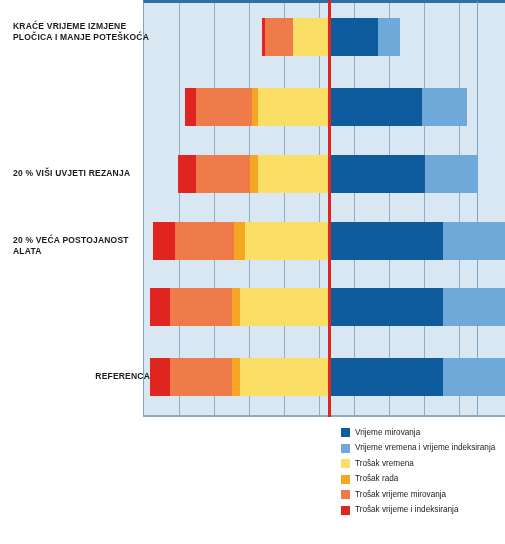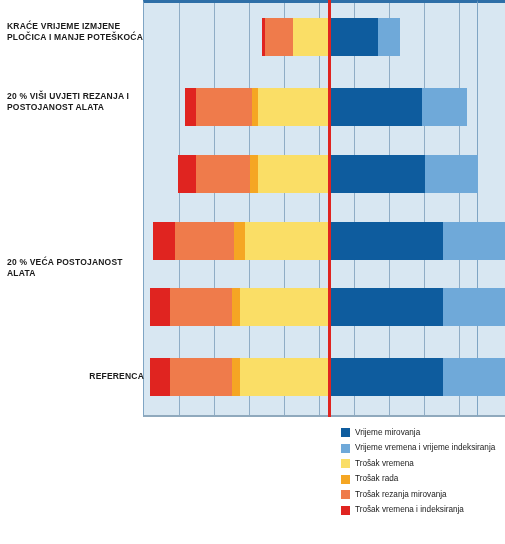--- a/index.html
+++ b/index.html
@@ -52,21 +52,21 @@
 
   
   .ref-line{
     position:absolute;
     top:0;height:417px;width:3px;
     background:#e02420;
     z-index:20;
   }
 
   
-  .cat-labels{position:absolute;left:4px;top:0;width:170px;height:417px;}
+  .cat-labels{position:absolute;left:10px;top:0;width:170px;height:417px;}
   .cat-label{
     position:absolute;
     left:3px;width:137px;
     font-size:8.5px;
     font-weight:bold;
     letter-spacing:0.2px;
     line-height:10.5px;
     color:#1a1a1a;
     text-transform:uppercase;
   }
@@ -108,22 +108,22 @@
         <div class="gridline" style="left: 210px;"></div>
         <div class="gridline" style="left: 245px;"></div>
         <div class="gridline" style="left: 280px;"></div>
         <div class="gridline" style="left: 315px;"></div>
       </div>
   </div>
   <div class="plot-bleed"></div>
 
   <div class="cat-labels">
       <div class="cat-label" style="top: 21px;">KRAĆE VRIJEME IZMJENE PLOČICA I MANJE POTEŠKOĆA</div>
-      <div class="cat-label" style="top: 91px;">20 % VIŠI UVJETI REZANJA I POSTOJANOST ALATA</div>
-      <div class="cat-label" style="top: 235px; margin-top: 22px;">20 % VEĆA POSTOJANOST ALATA</div>
+      <div class="cat-label" style="top: 168px;">20 % VIŠI UVJETI REZANJA</div>
+      <div class="cat-label" style="top: 235px;">20 % VEĆA POSTOJANOST ALATA</div>
       <div class="cat-label" style="top: 371px; text-align: right;">REFERENCA</div>
     </div>
 
   <div class="bars">
       <div class="bar-row" style="top: 18px;">
         <div class="seg" style="left: 262px; width: 3px; background: rgb(224, 36, 32);"></div>
         <div class="seg" style="left: 265px; width: 28px; background: rgb(239, 123, 75);"></div>
         <div class="seg" style="left: 293px; width: 35px; background: rgb(250, 222, 102);"></div>
         <div class="seg" style="left: 331px; width: 47px; background: rgb(14, 92, 158);"></div>
         <div class="seg" style="left: 378px; width: 22px; background: rgb(111, 169, 217);"></div>
@@ -184,21 +184,21 @@
       <div class="legend-item">
         <span class="legend-swatch" style="background: rgb(250, 222, 102);"></span>
         <span class="legend-text">Trošak vremena</span>
       </div>
       <div class="legend-item">
         <span class="legend-swatch" style="background: rgb(245, 166, 35);"></span>
         <span class="legend-text">Trošak rada</span>
       </div>
       <div class="legend-item">
         <span class="legend-swatch" style="background: rgb(239, 123, 75);"></span>
-        <span class="legend-text">Trošak rezanja mirovanja</span>
+        <span class="legend-text">Trošak vrijeme mirovanja</span>
       </div>
       <div class="legend-item">
         <span class="legend-swatch" style="background: rgb(224, 36, 32);"></span>
-        <span class="legend-text">Trošak vremena i indeksiranja</span>
+        <span class="legend-text">Trošak vrijeme i indeksiranja</span>
       </div>
     </div>
 
 </div>
 
 </body></html>

